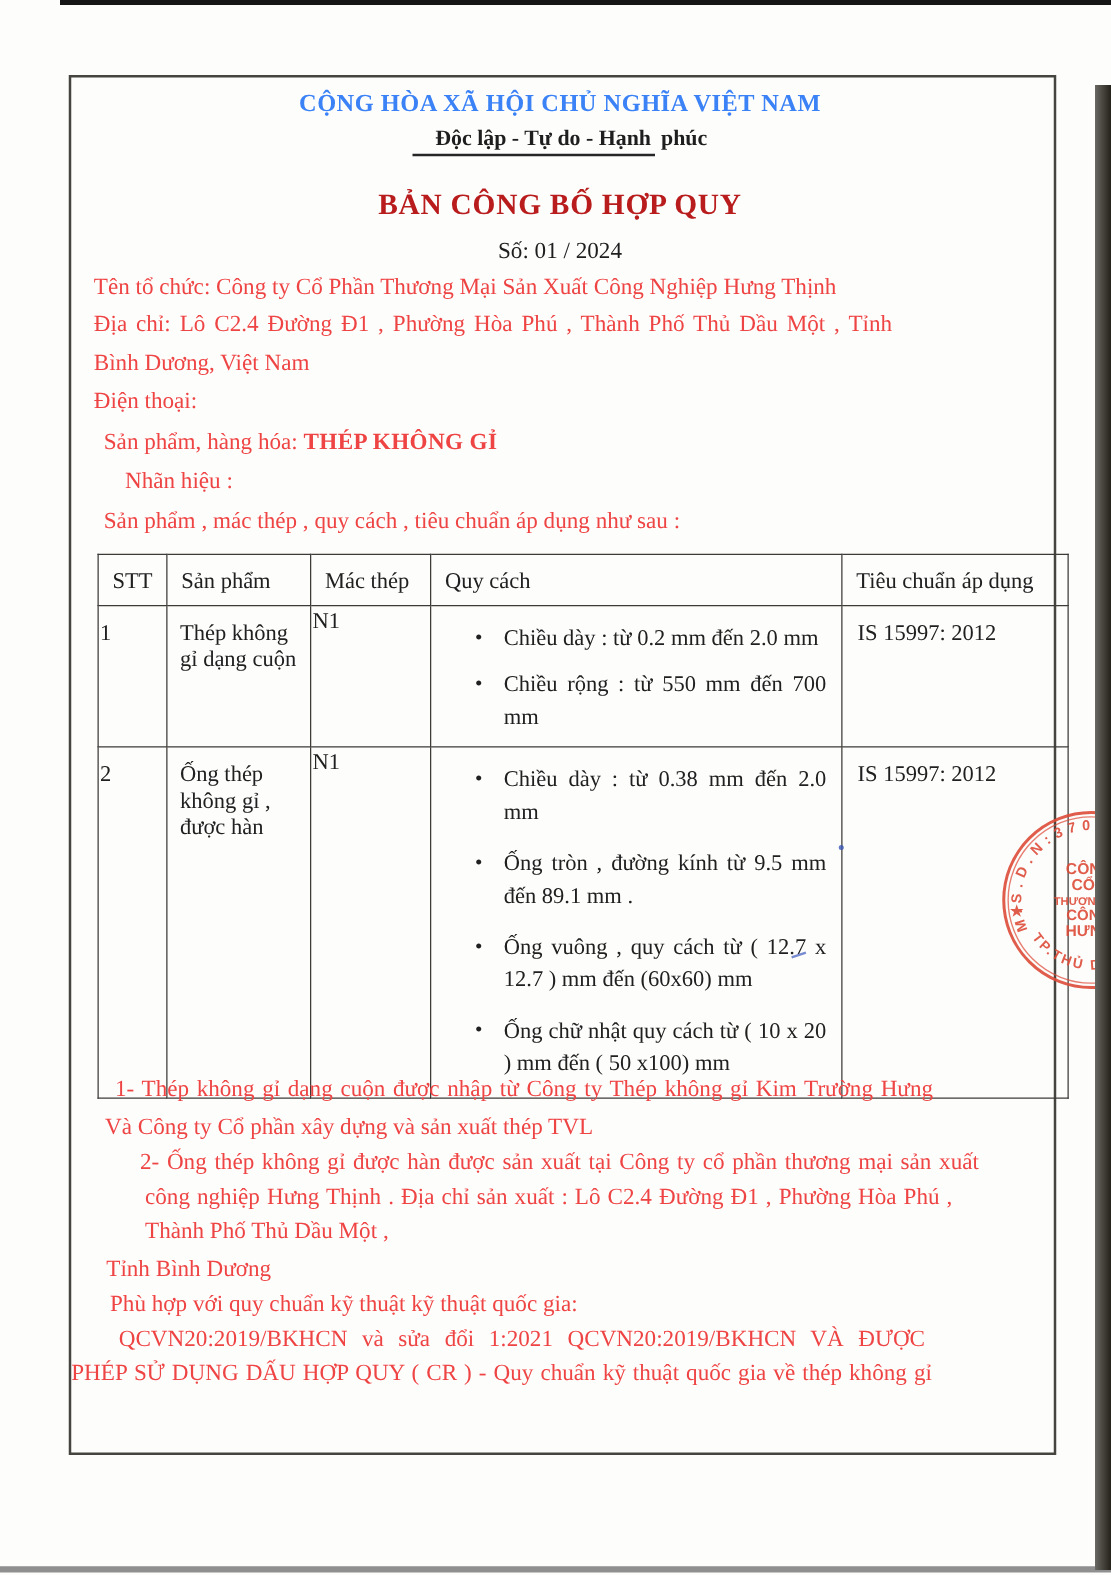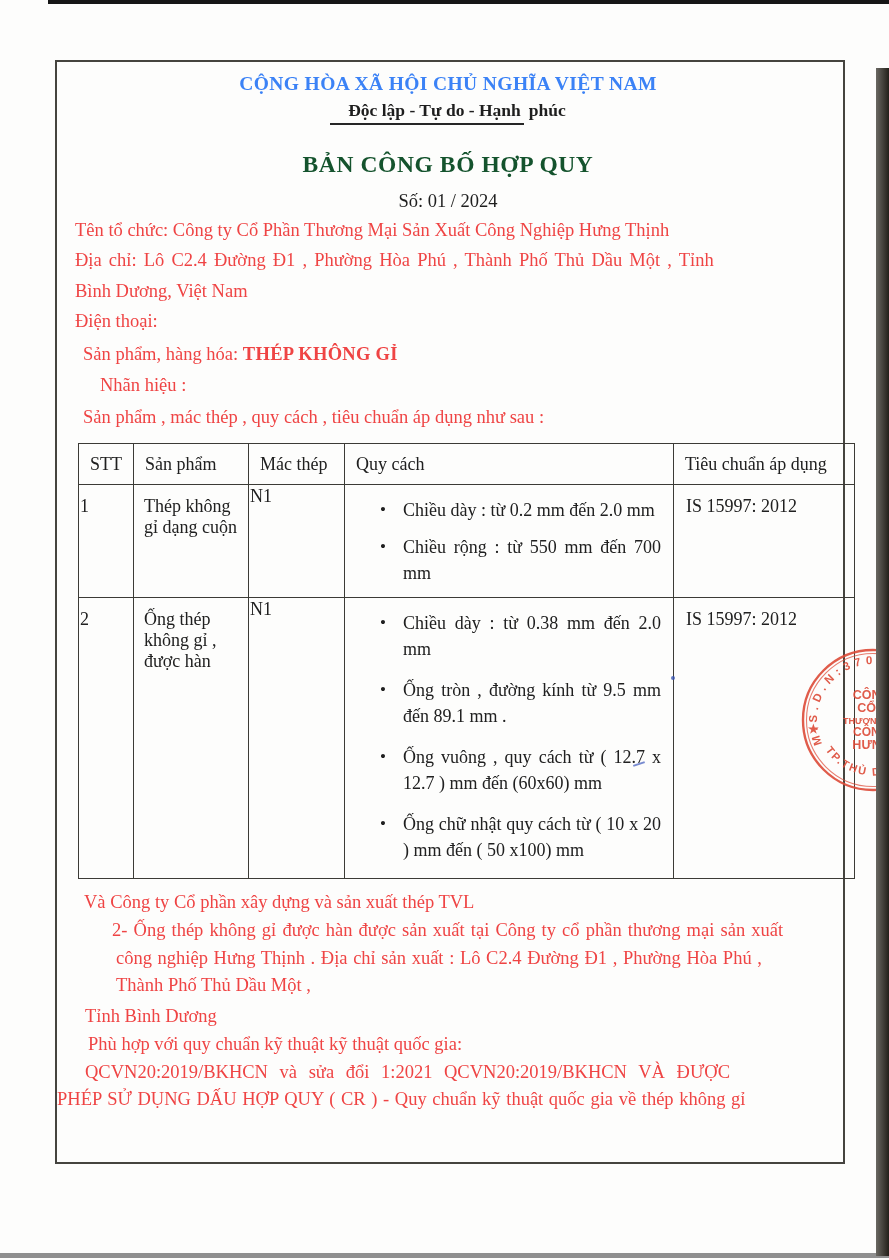--- a/index.html
+++ b/index.html
@@ -13,21 +13,21 @@
   .edge-right{left:876px;top:68px;width:13px;height:1188px;background:linear-gradient(to right,#6a6862,#232019);z-index:11;}
   .edge-bottom{left:0;top:1253px;width:889px;height:5px;background:#8f8f8f;z-index:10;}
   
   .frame{left:55px;top:60px;width:786px;height:1100px;border:2px solid #45443f;background:transparent;}
   
   .center-line{left:55px;width:786px;text-align:center;}
   .nat-title{top:73px;font-size:19.5px;font-weight:bold;letter-spacing:.4px;color:#3b82f6;}
   .motto{top:100px;font-size:17.5px;font-weight:bold;}
   .motto .underlined{display:inline-block;border-bottom:2.5px solid #262626;padding:0 3px 2px 18px;}
   .motto .tail{display:inline-block;padding-left:5px;}
-  .doc-title{top:151px;font-size:23.5px;font-weight:bold;letter-spacing:.6px;color:#14532d;}
+  .doc-title{top:151px;font-size:23.5px;font-weight:bold;letter-spacing:.6px;color:#b91c1c;}
   .doc-number{top:191px;font-size:18.5px;}
   
   .txt{font-size:18.5px;white-space:nowrap;color:#ef4444;}
   .org{left:75px;top:220px;}
   .addr1{left:75px;top:250px;word-spacing:2.5px;}
   .addr2{left:75px;top:281px;}
   .phone{left:75px;top:311px;}
   .product{left:83px;top:344px;}
   .product b{font-weight:bold;letter-spacing:.3px;}
   .brand{left:83px;top:375px;margin-left:17px;}
@@ -51,21 +51,21 @@
   .spec-item .dot{width:10px;flex:0 0 auto;font-size:17px;}
   .spec-item .sp-text{flex:1;text-align:justify;}
   
   .n1a{left:92px;top:862px;word-spacing:1.5px;}
   .n1b{left:84px;top:892px;}
   .n2a{left:90px;top:920px;word-spacing:1.5px;margin-left:22px;}
   .n2b{left:116px;top:948px;word-spacing:1px;}
   .n2c{left:116px;top:975px;}
   .prov{left:85px;top:1006px;}
   .conform{left:88px;top:1034px;}
-  .qcvn1{left:85px;top:1062px;word-spacing:7px;}
+  .qcvn1{left:95px;top:1062px;word-spacing:7px;}
   .qcvn2{left:57px;top:1089px;word-spacing:1px;}
   
   .ink-dot{left:671px;top:676px;width:4px;height:4px;border-radius:50%;background:#3a56b4;opacity:.8;}
   .ink-dash{left:633px;top:763px;width:12px;height:2px;background:#4a63c0;transform:rotate(-18deg);opacity:.75;}
   
   .stamp{left:789px;top:641px;width:88px;height:166px;overflow:hidden;z-index:5;}
   .stamp svg{display:block;}
   .stamp text{font-family:"Liberation Sans",sans-serif;font-weight:bold;}
 </style>
 </head>
@@ -147,20 +147,21 @@
             <span class="dot">•</span>
             <span class="sp-text">Ống chữ nhật quy cách từ ( 10 x 20 ) mm đến ( 50 x100) mm</span>
           </div>
         </td>
         <td class="std">IS 15997: 2012</td>
       </tr>
     </tbody>
       </table>
   </div>
 
+  <div class="abs txt n1a">1- Thép không gỉ dạng cuộn được nhập từ Công ty Thép không gỉ Kim Trường Hưng</div>
   <div class="abs txt n1b">Và Công ty Cổ phần xây dựng và sản xuất thép TVL</div>
   <div class="abs txt n2a">2- Ống thép không gỉ được hàn được sản xuất tại Công ty cổ phần thương mại sản xuất</div>
   <div class="abs txt n2b">công nghiệp Hưng Thịnh . Địa chỉ sản xuất : Lô C2.4 Đường Đ1 , Phường Hòa Phú ,</div>
   <div class="abs txt n2c">Thành Phố Thủ Dầu Một ,</div>
   <div class="abs txt prov">Tỉnh Bình Dương</div>
   <div class="abs txt conform">Phù hợp với quy chuẩn kỹ thuật kỹ thuật quốc gia:</div>
   <div class="abs txt qcvn1">QCVN20:2019/BKHCN và sửa đổi 1:2021 QCVN20:2019/BKHCN VÀ ĐƯỢC</div>
   <div class="abs txt qcvn2">PHÉP SỬ DỤNG DẤU HỢP QUY ( CR ) - Quy chuẩn kỹ thuật quốc gia về thép không gỉ</div>
 
   <div class="abs ink-dot"></div>

